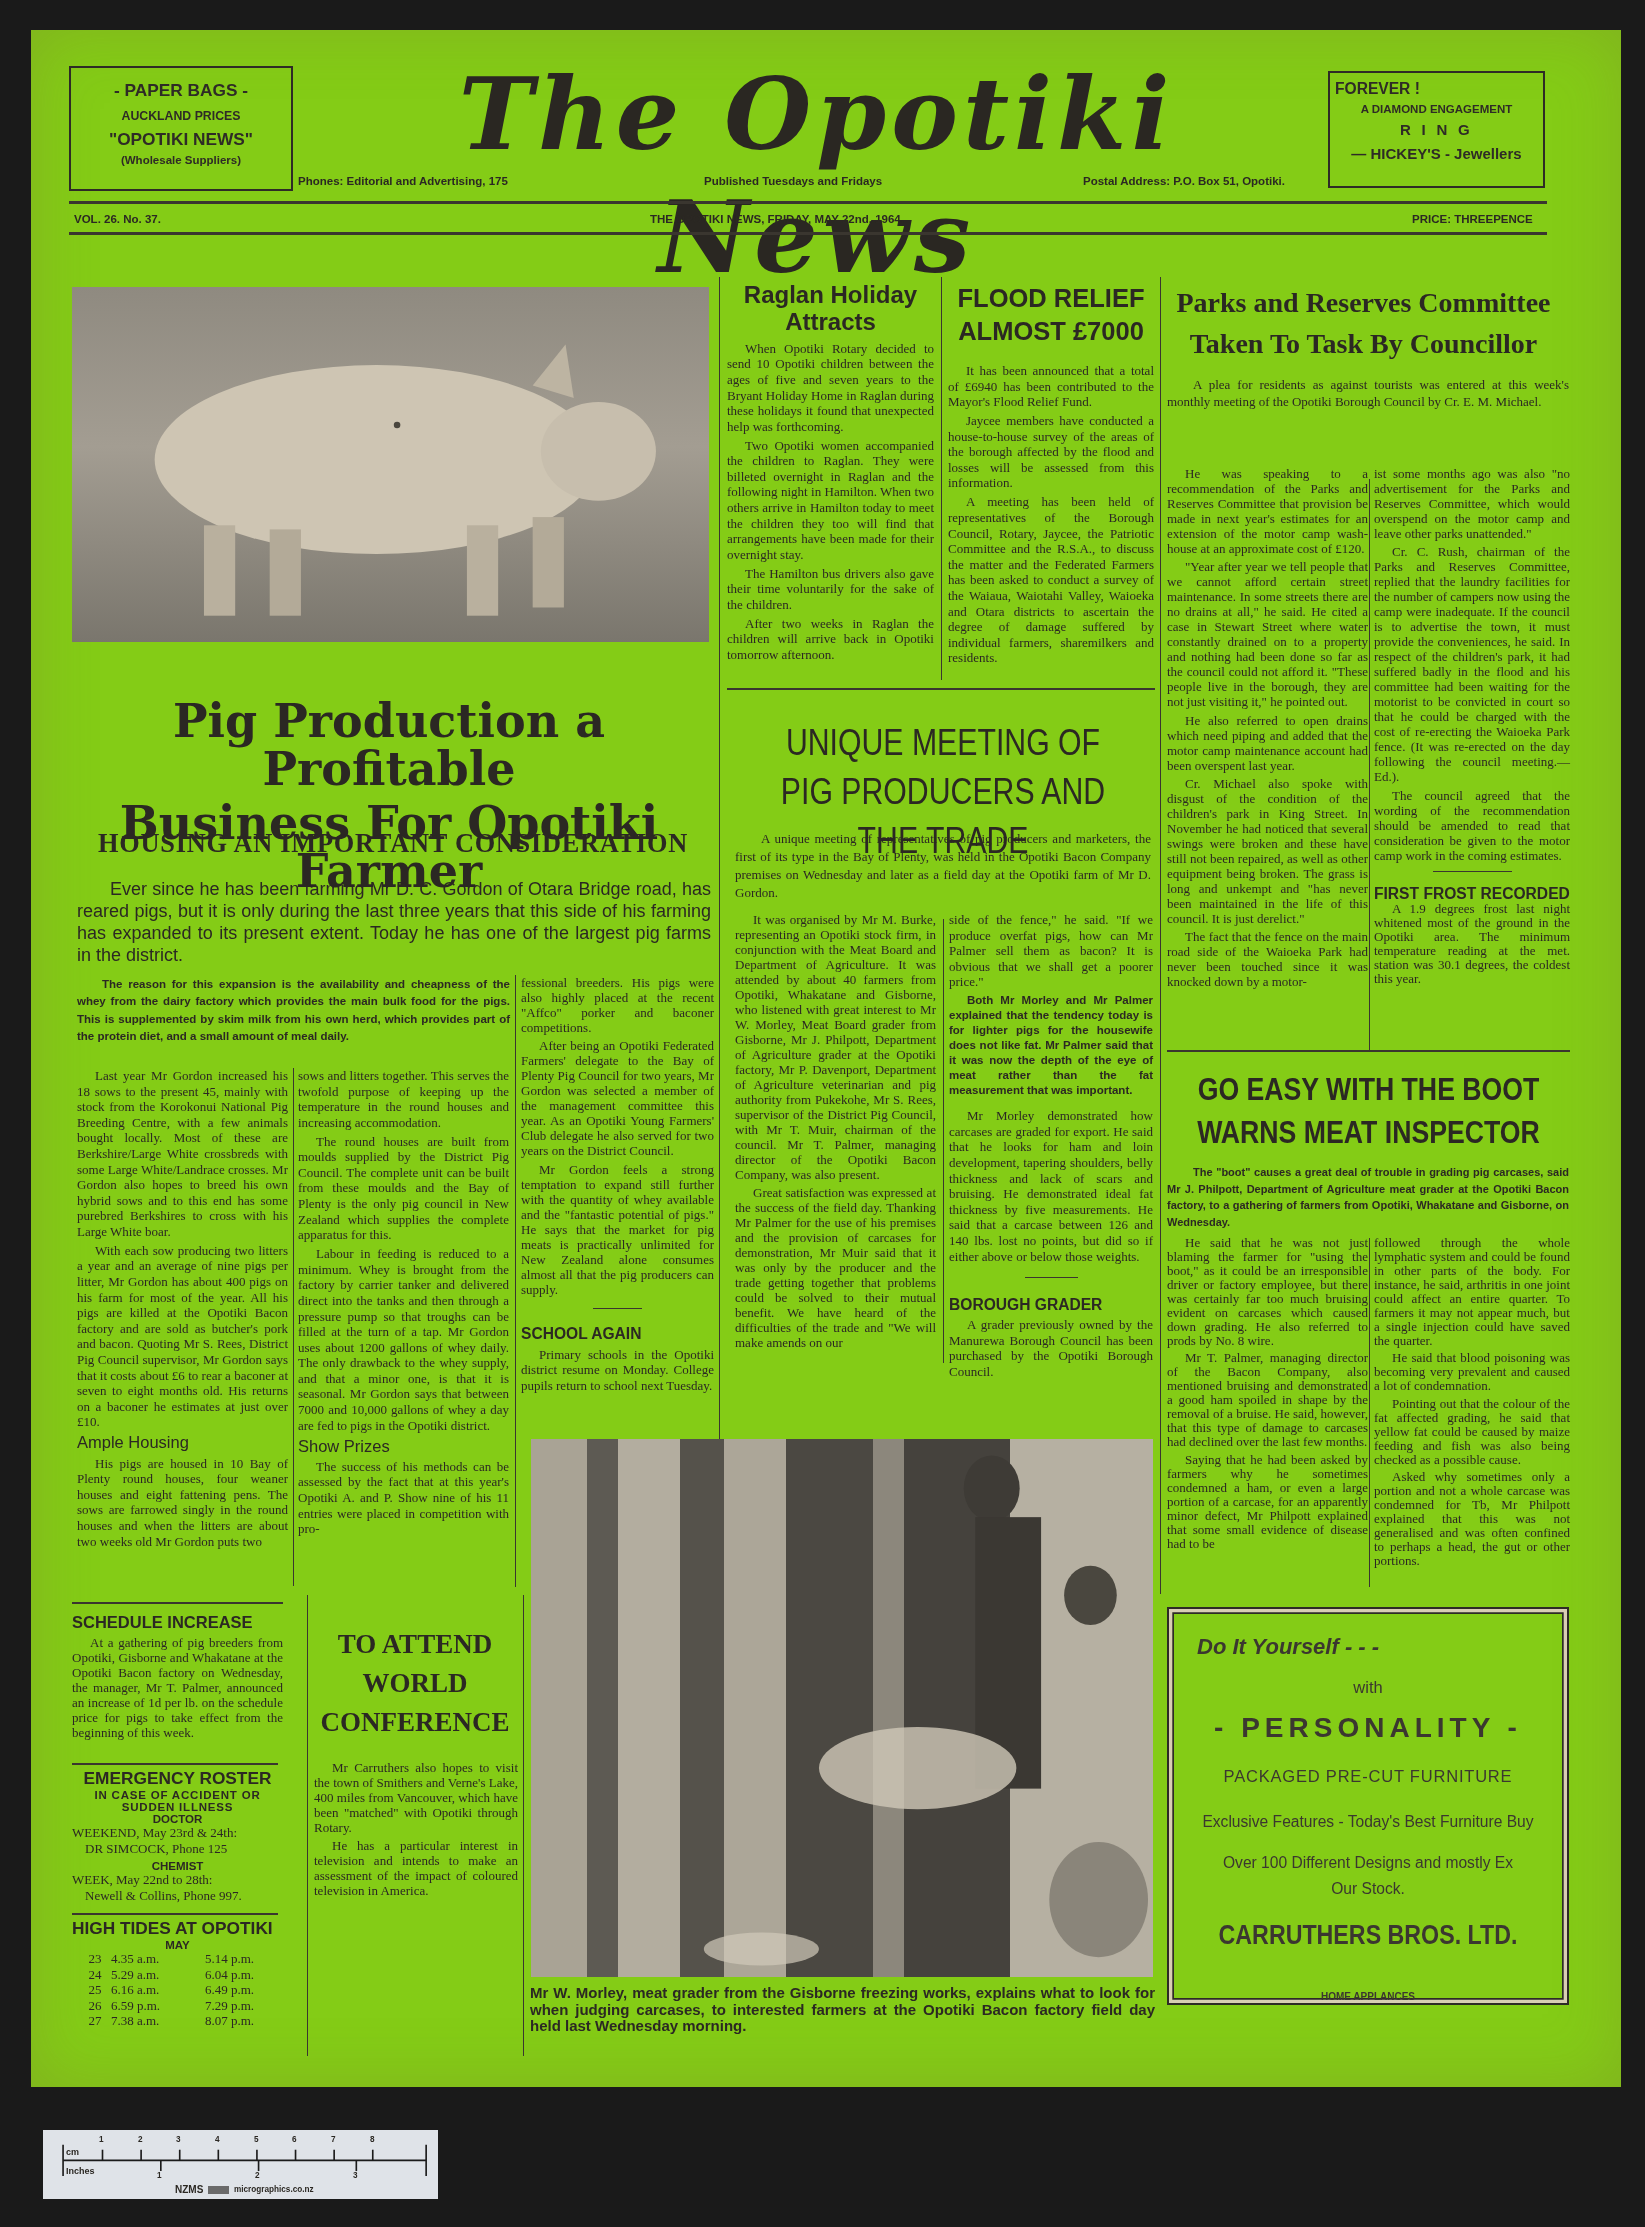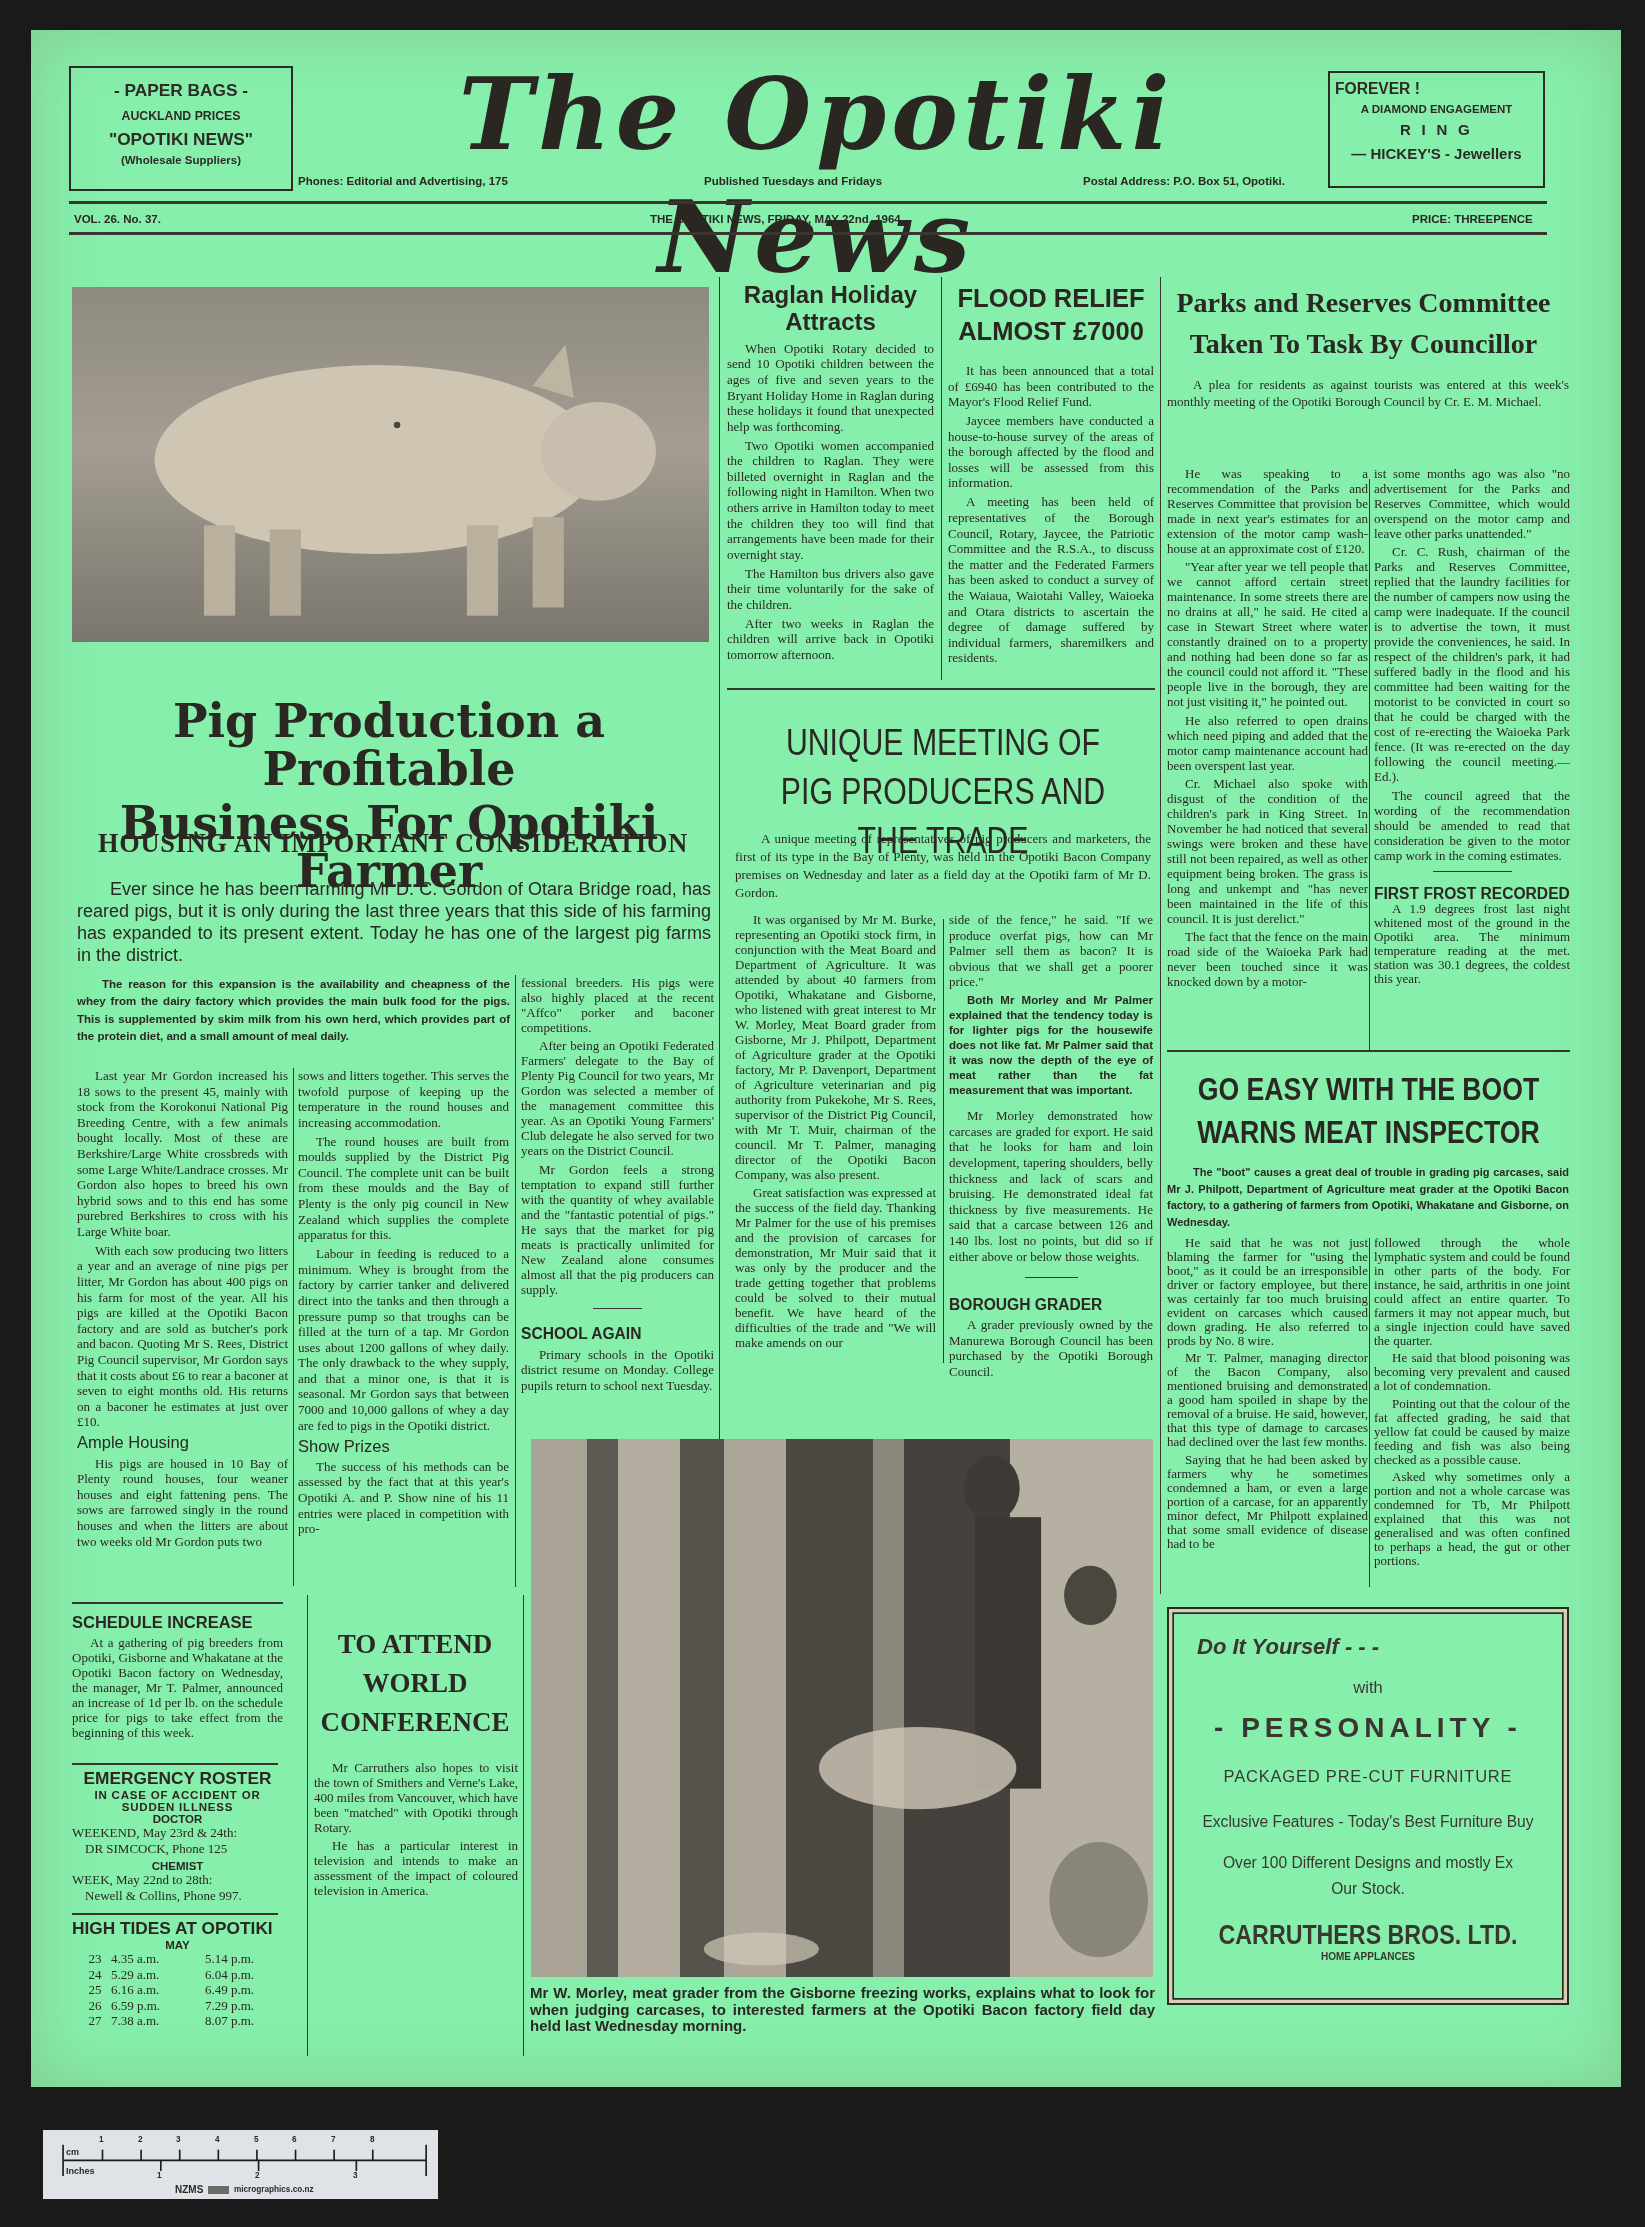--- a/index.html
+++ b/index.html
@@ -1,18 +1,18 @@
 <!DOCTYPE html>
 <html style="font-size:13px"><head>
 <meta charset="utf-8">
 <style>
   * { box-sizing: border-box; margin: 0; padding: 0; }
   html, body { width: 1646px; height: 2227px; background: #1a1a1a; overflow: hidden; }
   body { position: relative; font-family: "Liberation Serif", serif; color: #2b2823; }
-  .page { position: absolute; left: 31px; top: 30px; width: 1590px; height: 2057px; background: #86efac;
+  .page { position: absolute; left: 31px; top: 30px; width: 1590px; height: 2057px; background: #84cc16;
           box-shadow: inset 0 0 66px rgba(120,100,60,.25); padding-left: 42px; }
   .abs { position: absolute; }
   .serif { font-family: "Liberation Serif", serif; }
   .sans { font-family: "Liberation Sans", sans-serif; }
   .p { font-size: 13px; line-height: 15.6px; text-align: justify; text-indent: 18px; margin-bottom: 3.3px; }
   .p.noind { text-indent: 0; }
   .b { font-weight: bold; }
   .rule-v { position: absolute; width: 1.2px; background: #3a362f; }
   .rule-h { position: absolute; height: 1.6px; background: #3a362f; }
   .box { position: absolute; border: 2.5px solid #2e2b26; }
@@ -21,21 +21,21 @@
   .mast-ad { text-align: center; font-family: "Liberation Sans", sans-serif; font-weight: bold; color: #2e2b26; }
   .small-b { font-family: "Liberation Sans", sans-serif; font-weight: bold; font-size: 11.5px; }
   .head-serif { font-family: "Liberation Serif", serif; font-weight: bold; text-align: center; line-height: 1.05; }
   .head-sans { font-family: "Liberation Sans", sans-serif; font-weight: bold; text-align: center; line-height: 1.12; }
   .photo { position: absolute; overflow: hidden; }
   .caption { font-family: "Liberation Sans", sans-serif; font-weight: bold; font-size: 15px; line-height: 16.5px; text-align: justify; }
   .tide-row { display: flex; font-size: 13px; line-height: 15.6px; }
   .tide-row span:nth-child(1) { width: 45px; padding-left: 16.5px; }
   .tide-row span:nth-child(2) { width: 119px; }
   .tide-row span:nth-child(3) { width: 99px; }
-  .ad-text { text-align: center; font-family: "Liberation Sans", sans-serif; color: #3b3730; }
+  .ad-text { text-align: center; font-family: "Liberation Sans", sans-serif; color: #3b3730; margin-top: 40px; }
   .ruler { position: absolute; left: 43px; top: 2130px; width: 395px; height: 69px; background: #dfe3e8; }
 </style>
 </head>
 <body>
 
 <div class="page">
 
   <div class="box" style="left:38px;top:36px;width:224px;height:125px;">
     <div class="mast-ad" style="font-size:17.3px;margin-top:11.5px;">- PAPER BAGS -</div>
     <div class="mast-ad" style="font-size:12.3px;margin-top:8.2px;">AUCKLAND PRICES</div>

